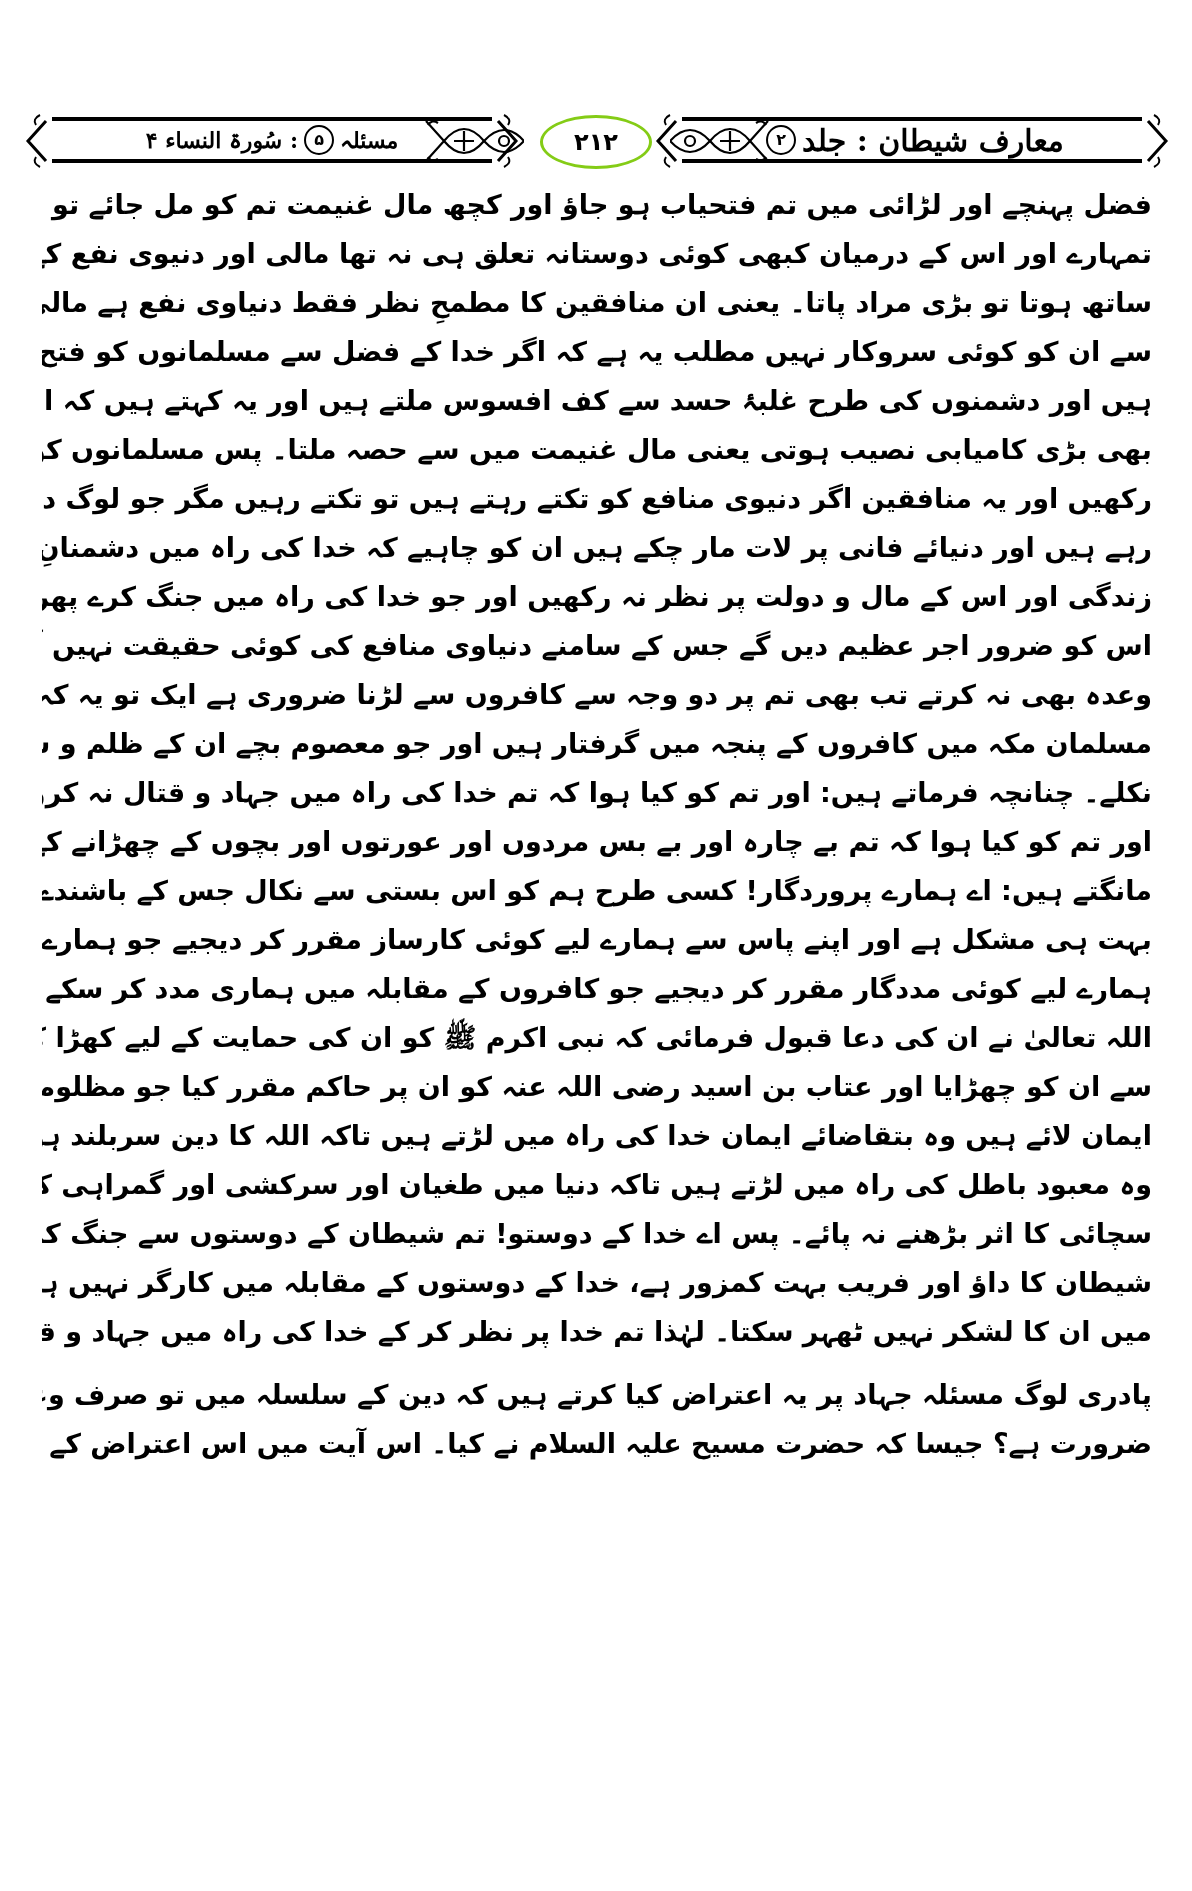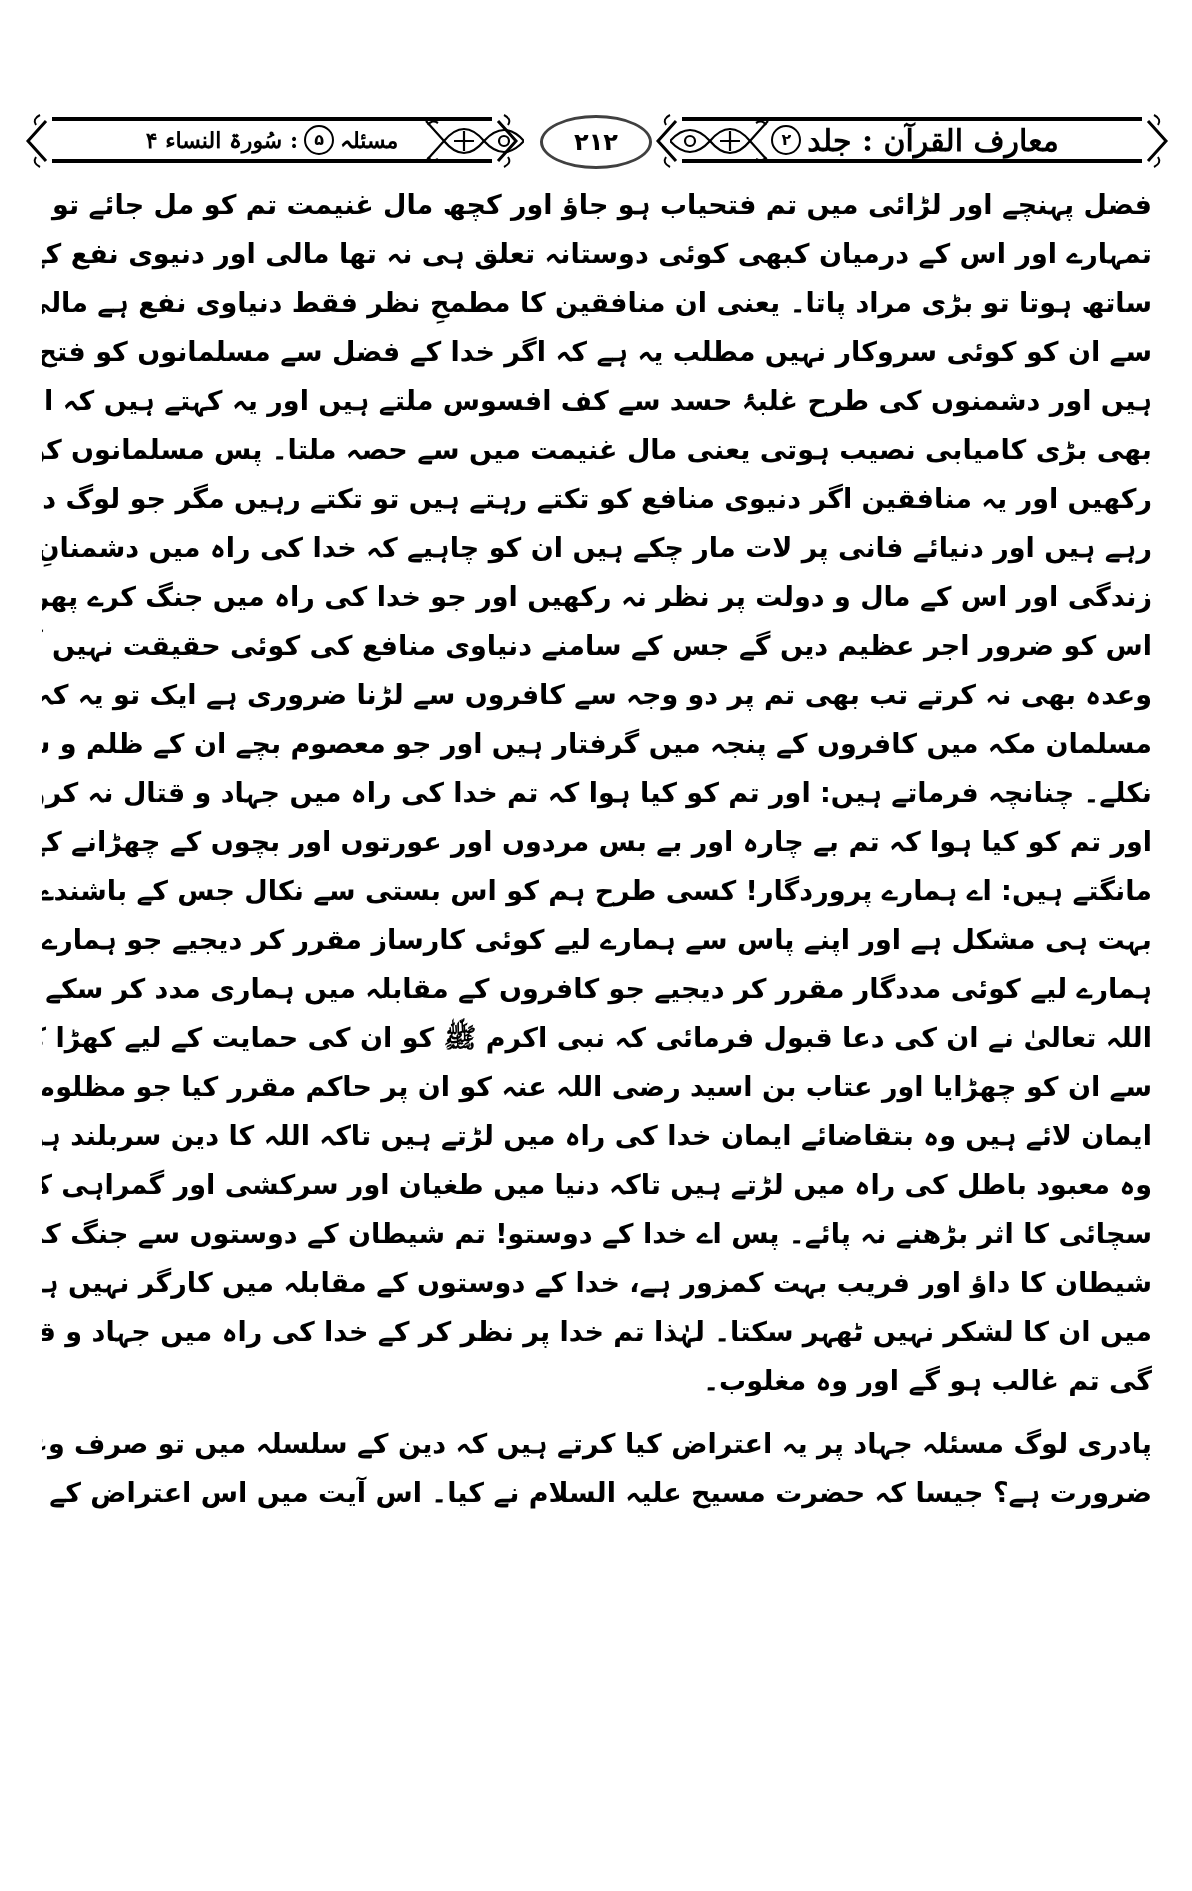--- a/index.html
+++ b/index.html
@@ -15,21 +15,21 @@
     .hdr-cap { position: absolute; top: 0; width: 28px; height: 60px; }
     .hdr-cap.r1 { right: 0; } .hdr-cap.r2 { right: 492px; }
     .hdr-cap.l1 { left: 0; }  .hdr-cap.l2 { left: 472px; }
     .hdr-title { font-family: "DejaVu Serif", serif; font-weight: bold; font-size: 30px; }
     .hdr-sub   { font-family: "DejaVu Serif", serif; font-weight: bold; font-size: 22px; text-align: right; }
     .circ-num { display: inline-block; width: 26px; height: 26px; border: 2.5px solid #000; border-radius: 50%;
                 text-align: center; line-height: 26px; font-size: 16px; font-weight: bold; margin: 0 6px;
                 font-family: "DejaVu Sans", sans-serif; }
     .ornament-l { position: absolute; left: 402px; top: 2px; width: 100px; height: 56px; }
     .ornament-r { position: absolute; left: 648px; top: 2px; width: 100px; height: 56px; }
-    .page-num-oval { position: absolute; left: 518px; top: 4px; width: 112px; height: 54px; border: 3px solid #404040;
+    .page-num-oval { position: absolute; left: 518px; top: 4px; width: 112px; height: 54px; border: 3px solid #84cc16;
                      border-radius: 50%; background: #fff; box-sizing: border-box;
                      display: flex; align-items: center; justify-content: center;
                      font-family: "DejaVu Sans", sans-serif; font-weight: bold; font-size: 24px; }
 
     
     .body-text { position: absolute; left: 42px; top: 180px; width: 1110px; direction: rtl;
                  font-family: "DejaVu Sans", sans-serif; font-size: 27px; font-weight: bold; }
     .line { height: 49px; line-height: 49px; white-space: nowrap; text-align: justify;
             text-align-last: justify; overflow: hidden; }
     .line.short { text-align-last: right; }
@@ -38,21 +38,21 @@
 </head>
 <body>
 
 <div class="header">
 
   <svg class="hdr-cap r1" viewBox="0 0 28 60">
     <path d="M4 10 L22 30 L4 50" fill="none" stroke="#000" stroke-width="3"></path>
     <path d="M10 4 Q18 8 14 14 M10 56 Q18 52 14 46" fill="none" stroke="#000" stroke-width="2"></path>
   </svg>
   <div class="hdr-box right">
-    <span class="hdr-title">معارف القرآن : جلد</span>
+    <span class="hdr-title">معارف شیطان : جلد</span>
     <span class="circ-num">۲</span>
   </div>
   <svg class="hdr-cap r2" viewBox="0 0 28 60">
     <path d="M24 10 L6 30 L24 50" fill="none" stroke="#000" stroke-width="3"></path>
     <path d="M18 4 Q10 8 14 14 M18 56 Q10 52 14 46" fill="none" stroke="#000" stroke-width="2"></path>
   </svg>
 
   <svg class="ornament-r" viewBox="0 0 100 56">
     <g fill="none" stroke="#000" stroke-width="2.2">
       <path d="M0 28 Q20 6 40 28 Q20 50 0 28 Z"></path>
@@ -109,20 +109,19 @@
     <div class="line">مانگتے ہیں: اے ہمارے پروردگار! کسی طرح ہم کو اس بستی سے نکال جس کے باشندے بڑے ہی ظالم اور ستم گر ہیں جن کے ساتھ نباہ</div>
     <div class="line">بہت ہی مشکل ہے اور اپنے پاس سے ہمارے لیے کوئی کارساز مقرر کر دیجیے جو ہمارے دین و ایمان کی حفاظت کر سکے اور اپنے پاس سے</div>
     <div class="line">ہمارے لیے کوئی مددگار مقرر کر دیجیے جو کافروں کے مقابلہ میں ہماری مدد کر سکے اور ان ظالموں کے پنجہ سے ہم کو چھڑائے۔ چنانچہ</div>
     <div class="line">اللہ تعالیٰ نے ان کی دعا قبول فرمائی کہ نبی اکرم ﷺ کو ان کی حمایت کے لیے کھڑا کیا۔ چنانچہ آپ نے مکہ فتح کیا اور کافروں کے ہاتھ</div>
     <div class="line">سے ان کو چھڑایا اور عتاب بن اسید رضی اللہ عنہ کو ان پر حاکم مقرر کیا جو مظلوموں کی مدد کرتے تھے اور زبردست سے کمزور کا بدلہ لیتے تھے جو لوگ</div>
     <div class="line">ایمان لائے ہیں وہ بتقاضائے ایمان خدا کی راہ میں لڑتے ہیں تاکہ اللہ کا دین سربلند ہو اور حق باطل پر غالب آ جائے اور جو لوگ کافر ہیں</div>
     <div class="line">وہ معبود باطل کی راہ میں لڑتے ہیں تاکہ دنیا میں طغیان اور سرکشی اور گمراہی کا خوب دور دورہ ہو اور نفس اور شیطان کے مقابلہ میں نیکی اور</div>
     <div class="line">سچائی کا اثر بڑھنے نہ پائے۔ پس اے خدا کے دوستو! تم شیطان کے دوستوں سے جنگ کرو اور ان کے کید اور مکر کی پروانہ کرو تحقیق</div>
     <div class="line">شیطان کا داؤ اور فریب بہت کمزور ہے، خدا کے دوستوں کے مقابلہ میں کارگر نہیں ہو سکتا۔ تمہارا حامی اور مددگار اللہ ہے تمہارے مقابلہ</div>
     <div class="line">میں ان کا لشکر نہیں ٹھہر سکتا۔ لہٰذا تم خدا پر نظر کر کے خدا کی راہ میں جہاد و قتال کرو اور ہرگز ان سے نہ ڈرو ان کی سب تدبیریں غلط ہو جائیں</div>
-    <div class="line short">گی تم غالب ہو گے اور وہ مغلوب۔</div>
   </div>
   <div class="para-gap"></div>
   <div>
     <div class="line">پادری لوگ مسئلہ جہاد پر یہ اعتراض کیا کرتے ہیں کہ دین کے سلسلہ میں تو صرف وعظ و پند پر اکتفاء کرنا چاہیے قتل و قتال کی کیا</div>
     <div class="line">ضرورت ہے؟ جیسا کہ حضرت مسیح علیہ السلام نے کیا۔ اس آیت میں اس اعتراض کے جواب کی طرف اشارہ ہے کہ شیطان کے دوست تو</div>
   </div>
 </div>
 
 </body></html>

